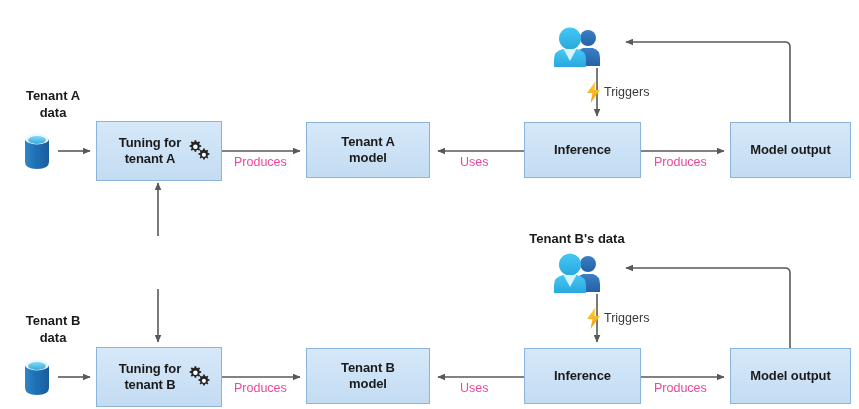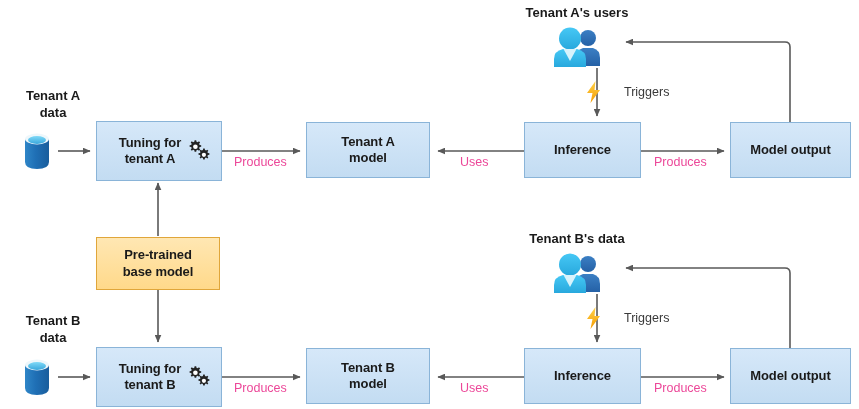--- a/index.html
+++ b/index.html
@@ -81,21 +81,20 @@
     font-size: 12.5px;
     color: #ec4899;
     white-space: nowrap;
   }
   .trigger-label {
     position: absolute;
     font-weight: normal;
     font-size: 12.5px;
     color: #3a3a3a;
     white-space: nowrap;
-    margin-left: 20px;
   }
 
   
   .icon-abs {
     position: absolute;
   }
 </style>
 </head>
 <body>
 
@@ -185,21 +184,20 @@
   <svg class="icon-abs" style="left:586px; top:307px;" width="16" height="22" viewBox="0 0 16 22">
     <path d="M9.5 0 L1 12 L6.5 12 L4.5 22 L14 9 L8.5 9 Z" fill="url(#boltGrad)"></path>
   </svg>
 
   <div class="caption" style="left:8px; top:88px; width:90px; text-align:center;">Tenant A
 data</div>
 
   <div class="caption" style="left:8px; top:313px; width:90px; text-align:center;">Tenant B
 data</div>
 
-  <div class="caption" style="left:497px; top:5px; width:160px; text-align:center;">Tenant A's users</div>
 
   <div class="caption" style="left:497px; top:231px; width:160px; text-align:center;">Tenant B's data</div>
 
   <div class="edge-label" style="left:234px; top:155px;">Produces</div>
   <div class="edge-label" style="left:460px; top:155px;">Uses</div>
   <div class="edge-label" style="left:654px; top:155px;">Produces</div>
   <div class="trigger-label" style="left:604px; top:85px;">Triggers</div>
 
   <div class="edge-label" style="left:234px; top:381px;">Produces</div>
   <div class="edge-label" style="left:460px; top:381px;">Uses</div>
@@ -227,24 +225,20 @@
   </div>
 
   <div class="box blue" style="left:524px; top:122px; width:117px; height:56px;">
     <span class="box-label">Inference</span>
   </div>
 
   <div class="box blue" style="left:730px; top:122px; width:121px; height:56px;">
     <span class="box-label">Model output</span>
   </div>
 
-  <div class="box yellow" style="left:96px; top:237px; width:124px; height:53px;">
-    <span class="box-label">Pre-trained
-base model</span>
-  </div>
 
   <div class="box blue has-gear" style="left:96px; top:347px; width:126px; height:60px;">
     <span class="box-label">Tuning for
 tenant B</span>
     <svg class="gear-icon" viewBox="0 0 26 24">
       <g fill="#232323">
         <path d="M8.6 1.2 l1.6 0 0.3 1.6 1.2 0.5 1.3-1 1.1 1.1 -1 1.3 0.5 1.2 1.6 0.3 0 1.6 -1.6 0.3 -0.5 1.2 1 1.3 -1.1 1.1 -1.3-1 -1.2 0.5 -0.3 1.6 -1.6 0 -0.3-1.6 -1.2-0.5 -1.3 1 -1.1-1.1 1-1.3 -0.5-1.2 -1.6-0.3 0-1.6 1.6-0.3 0.5-1.2 -1-1.3 1.1-1.1 1.3 1 1.2-0.5z"></path>
         <circle cx="9.4" cy="7.8" r="2.3" fill="#ffffff"></circle>
       </g>
       <g fill="#232323">

